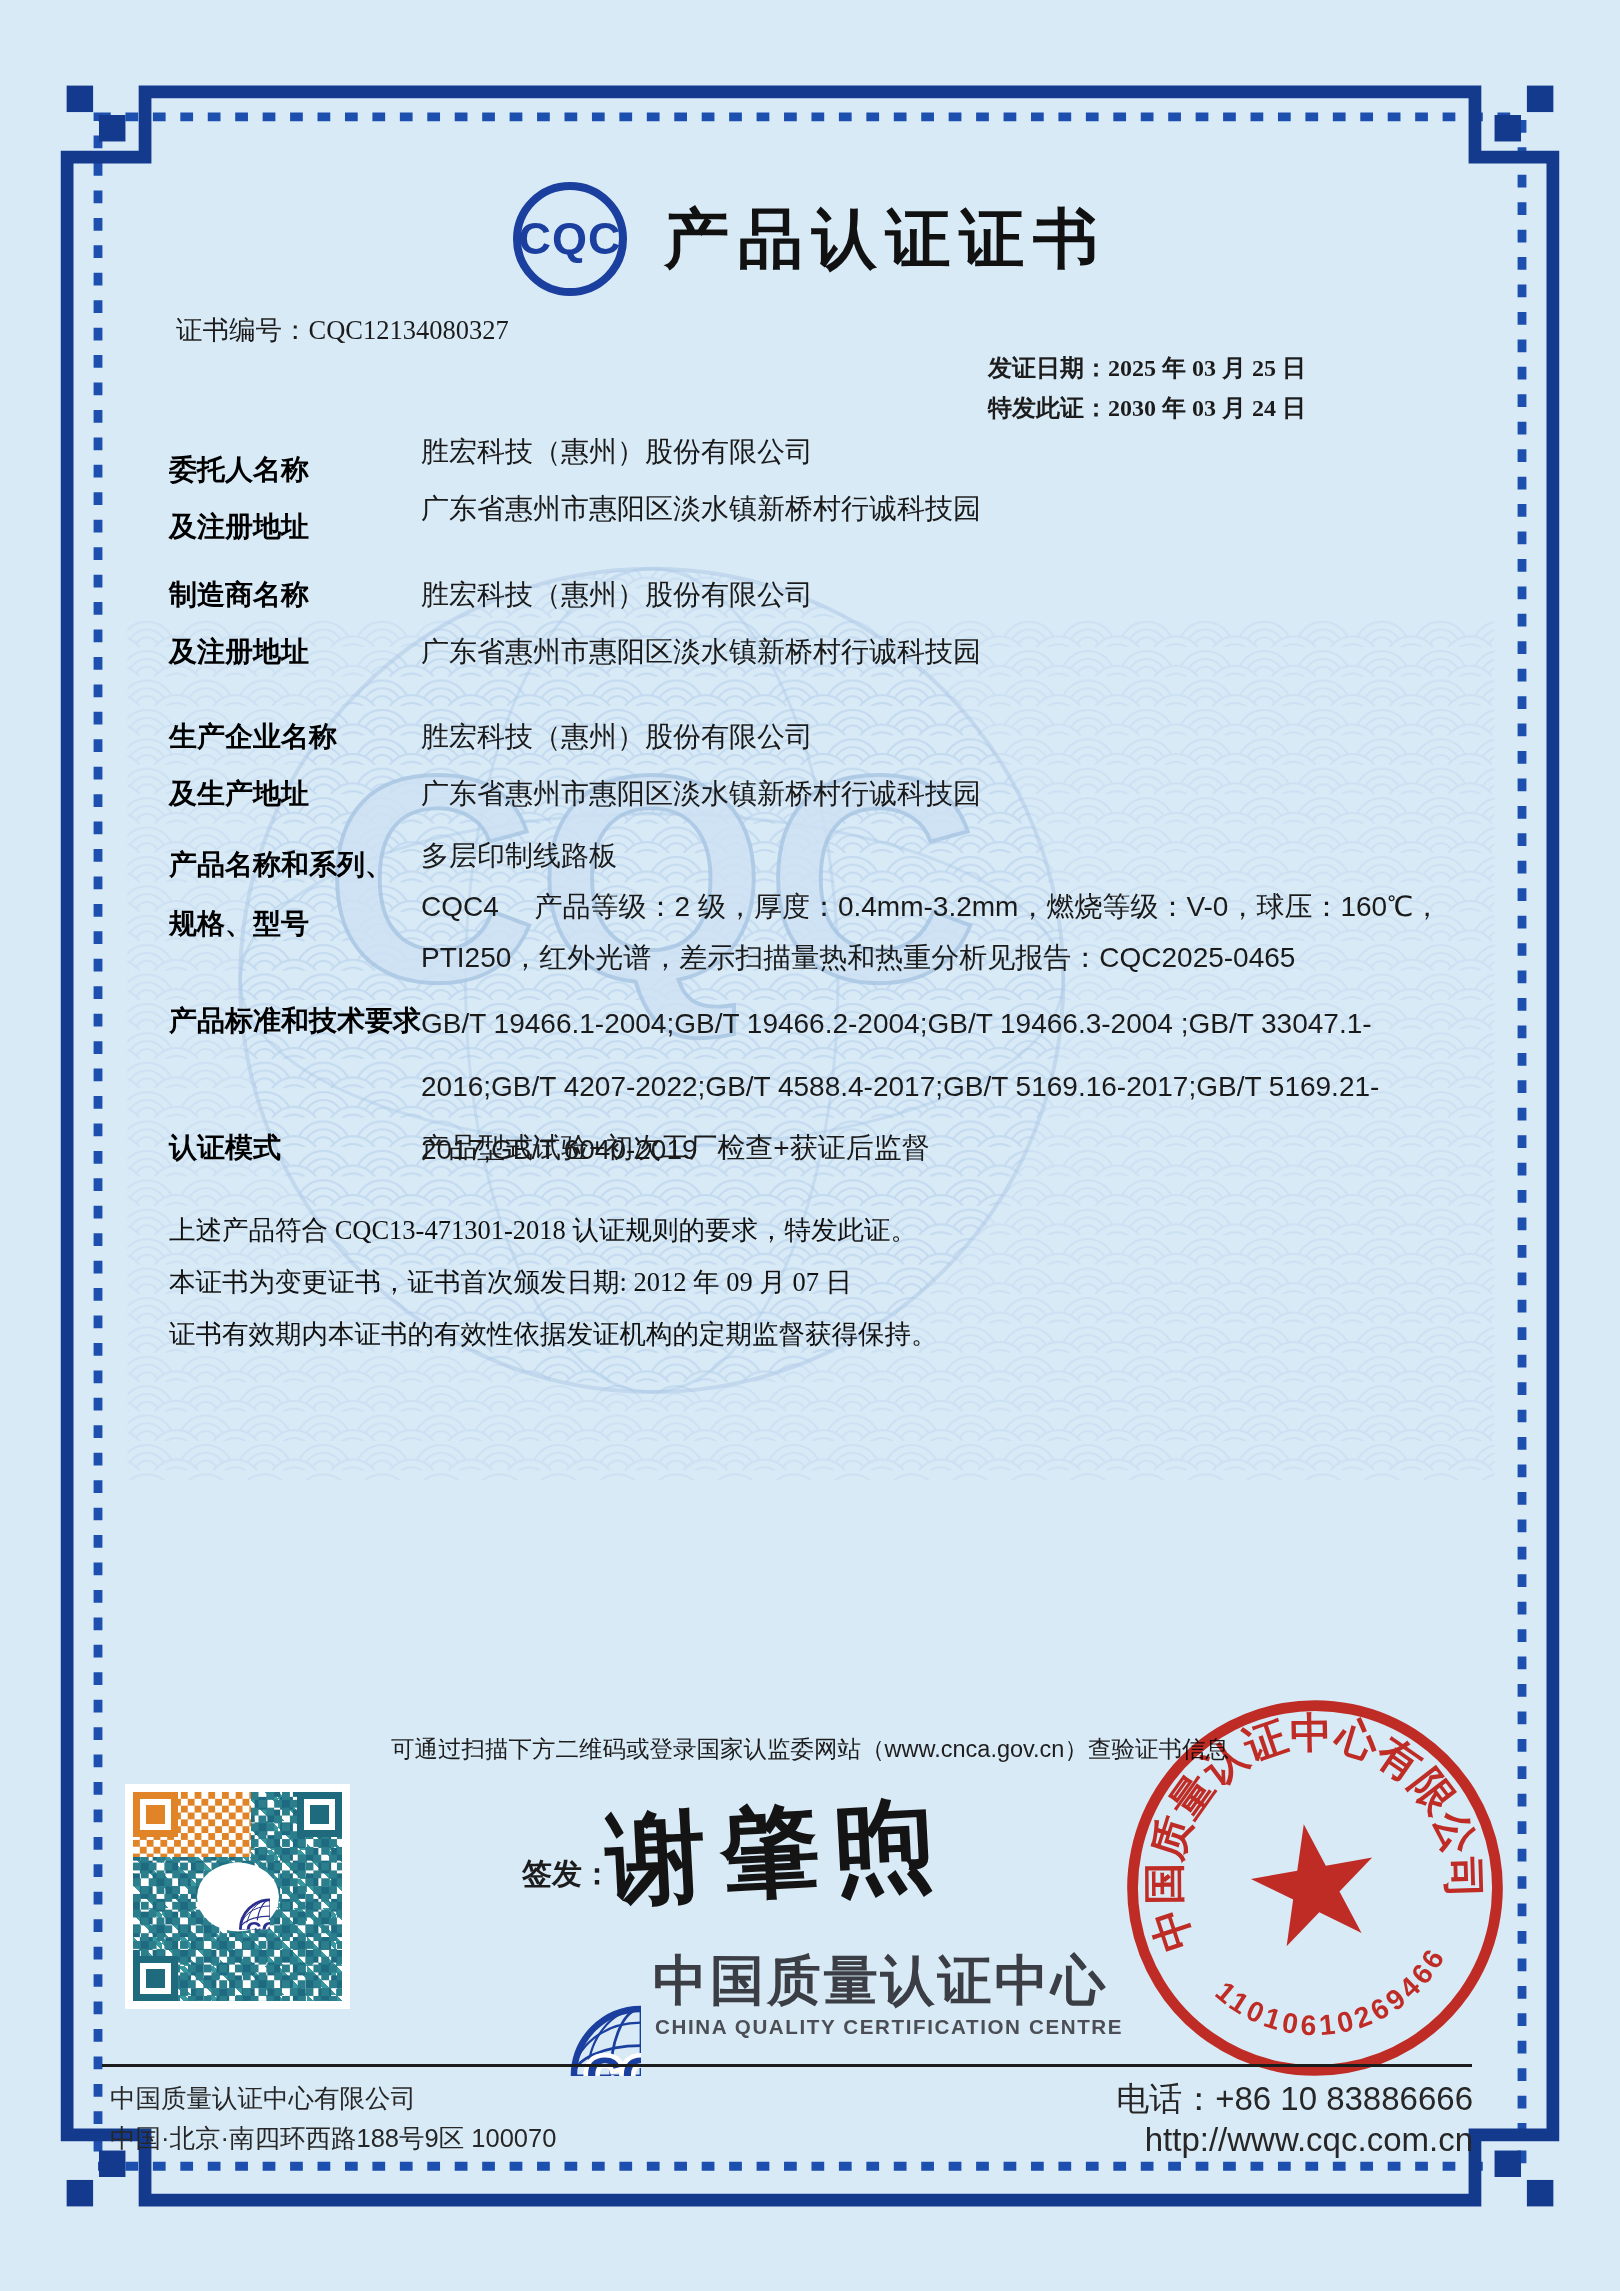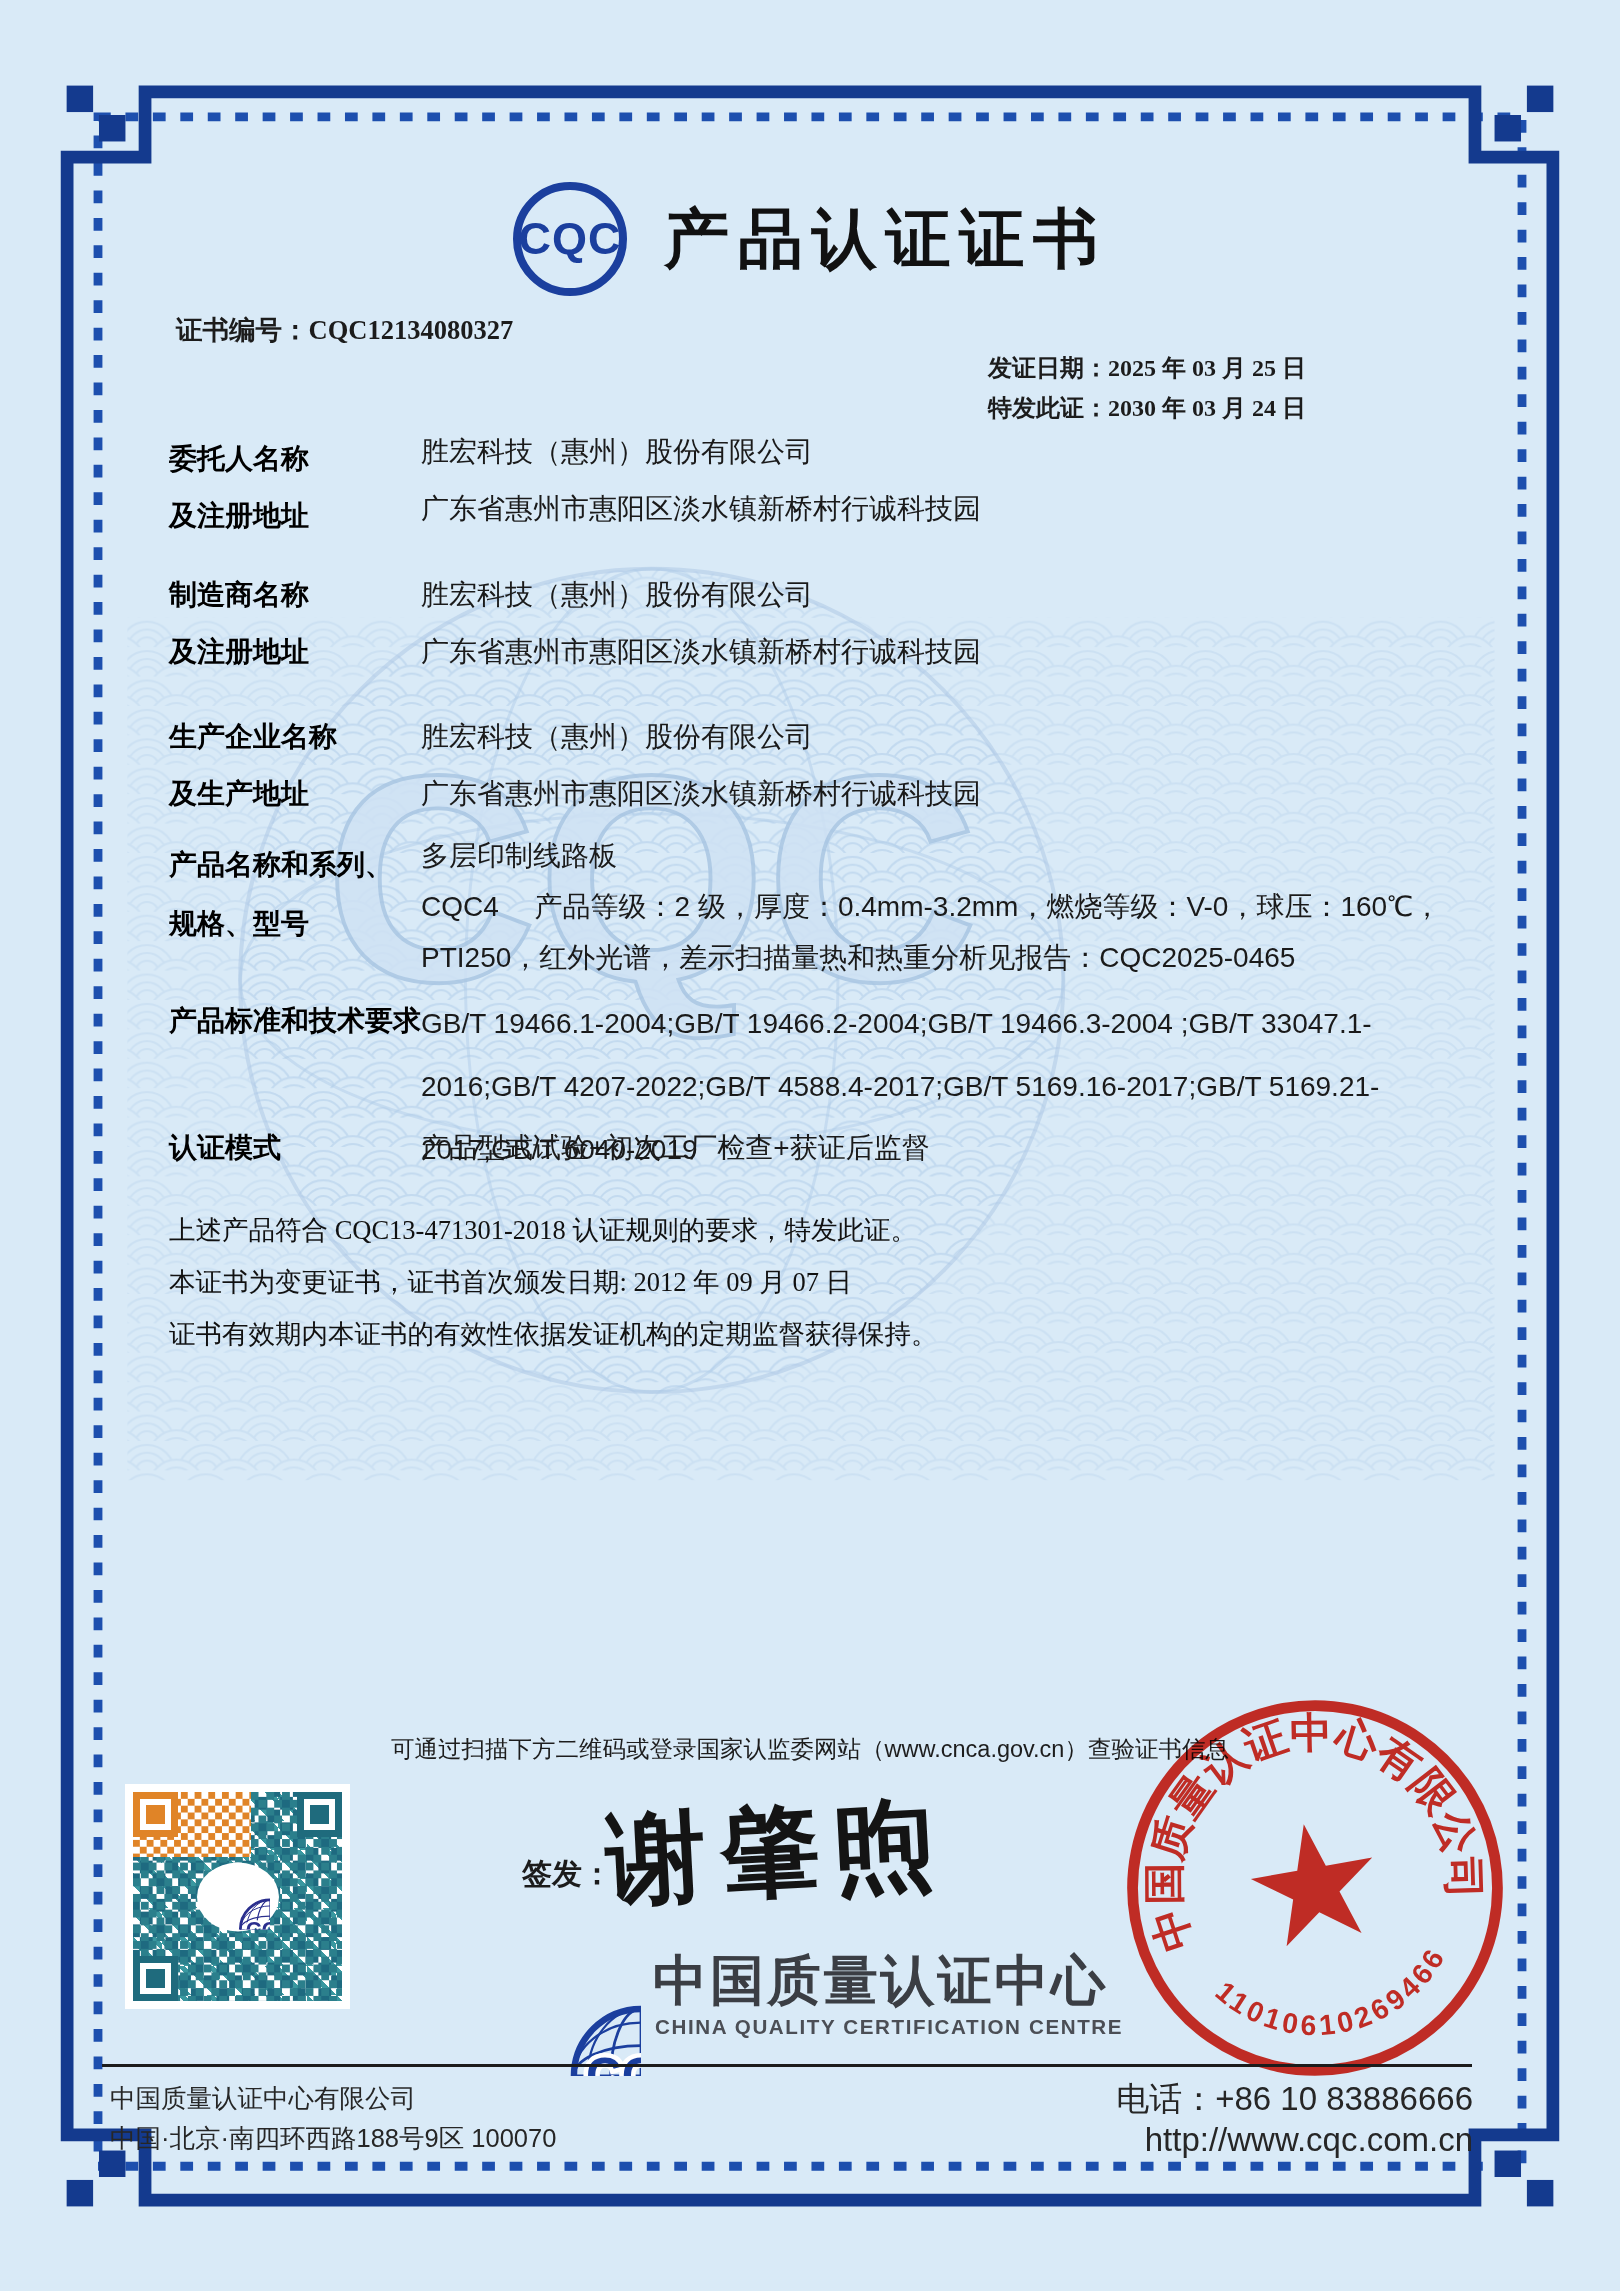--- a/index.html
+++ b/index.html
@@ -24,21 +24,21 @@
     font-size:45px;font-weight:900;color:#1b3f9e;letter-spacing:1px;
     font-family:"Liberation Sans",sans-serif;
   }
   .page-title{
     margin:0;font-size:65px;font-weight:900;letter-spacing:8.8px;color:#111;
     font-family:"Liberation Sans",sans-serif;
   }
 
   
   .serif{font-family:"Liberation Serif",serif;}
-  .meta-certno{left:176px;top:312px;font-size:26.5px;font-weight:700;}
+  .meta-certno{left:176px;top:312px;font-size:26.5px;font-weight:400;}
   .meta-dates{left:988px;top:308px;font-size:24px;font-weight:700;line-height:40px;margin-top:40px;}
 
   
   .flabel{left:169px;width:304px;font-size:28px;font-weight:700;line-height:57px;color:#000;}
   .fvalue{left:421px;width:1059px;font-size:28px;line-height:57px;color:#1a1a1a;}
   .fvalue.tight{line-height:51px;}
   .fvalue.loose{line-height:63px;}
 
   .notes{left:169px;top:1204px;width:1255px;font-size:26.5px;line-height:52px;color:#111;}
   .notes p{margin:0;}
@@ -156,21 +156,21 @@
   </div>
 
   <div class="abs serif meta-certno">
     <span>证书编号：</span><span>CQC12134080327</span>
   </div>
   <div class="abs serif meta-dates">
     <div><span>发证日期：</span><span>2025 年 03 月 25 日</span></div>
     <div><span>特发此证：</span><span>2030 年 03 月 24 日</span></div>
   </div>
 
-  <div class="abs flabel" style="top:430px;">
+  <div class="abs flabel" style="top:441px;">
     <div>委托人名称</div>
     <div>及注册地址</div>
   </div>
   <div class="abs fvalue" style="top:423px;">
     <div>胜宏科技（惠州）股份有限公司</div>
     <div>广东省惠州市惠阳区淡水镇新桥村行诚科技园</div>
   </div>
 
   <div class="abs flabel" style="top:566px;">
     <div>制造商名称</div>

